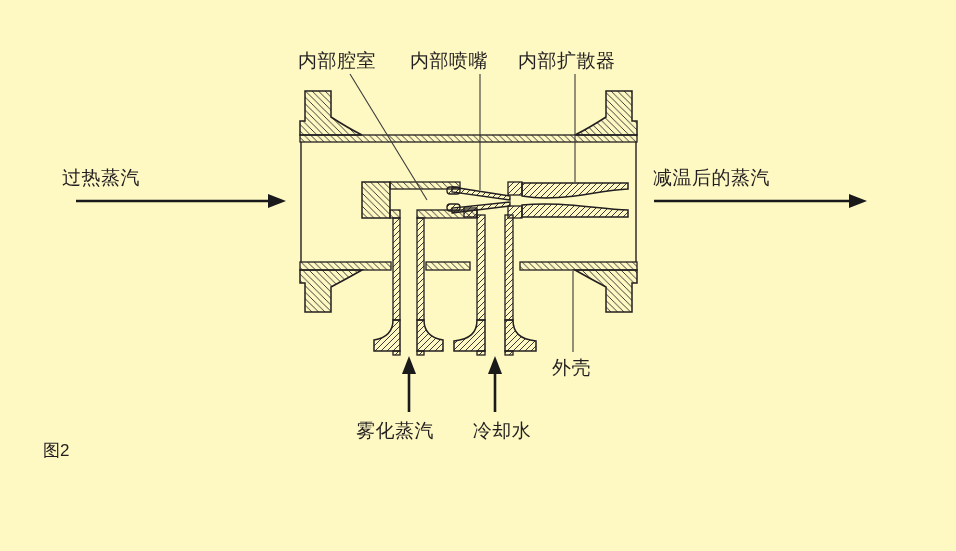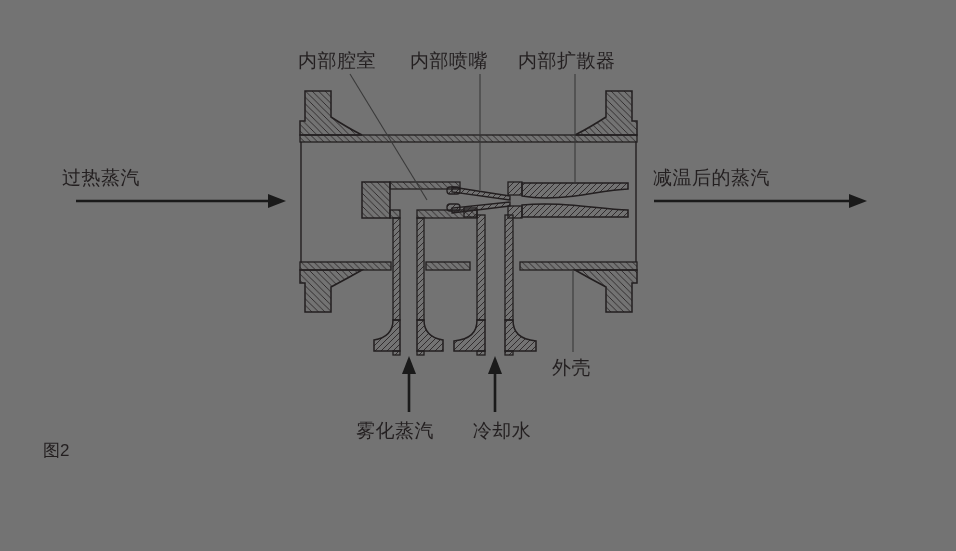--- a/index.html
+++ b/index.html
@@ -1,19 +1,19 @@
 <!DOCTYPE html>
 <html><head>
 <meta charset="utf-8">
 <style>
   html,body{margin:0;padding:0;background:#ffffff;}
   .page{
     position:relative;
     width:956px;height:551px;
-    background:#737373;
+    background:#fef9c3;
     font-family:"Liberation Sans","DejaVu Sans",sans-serif;
     overflow:hidden;
     text-decoration:underline;
   }
   svg{display:block;}
   text{
     fill:#231f20;
     font-family:"Liberation Sans","DejaVu Sans",sans-serif;
     font-size:19px;
     letter-spacing:0.5px;

